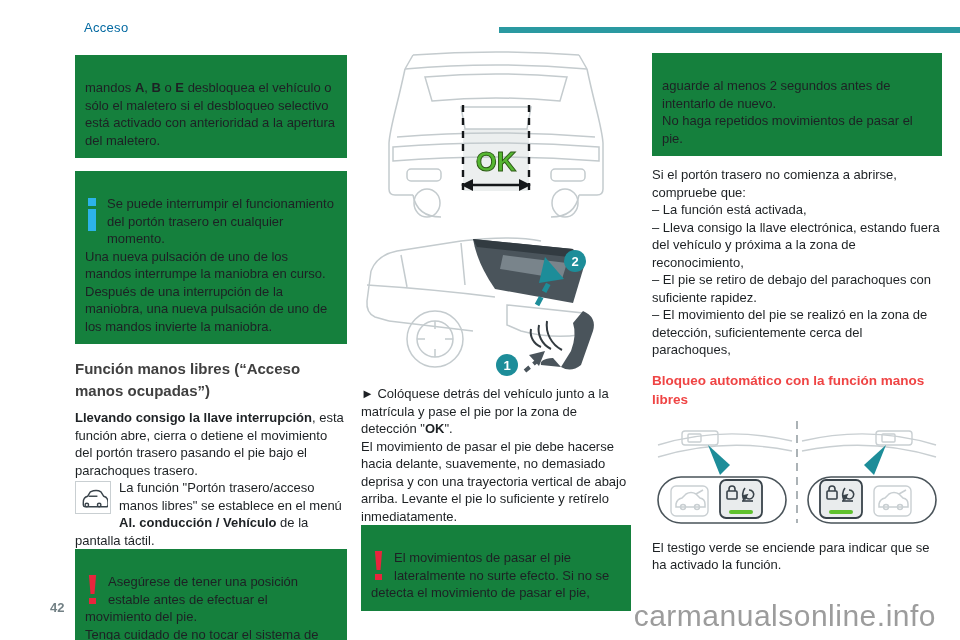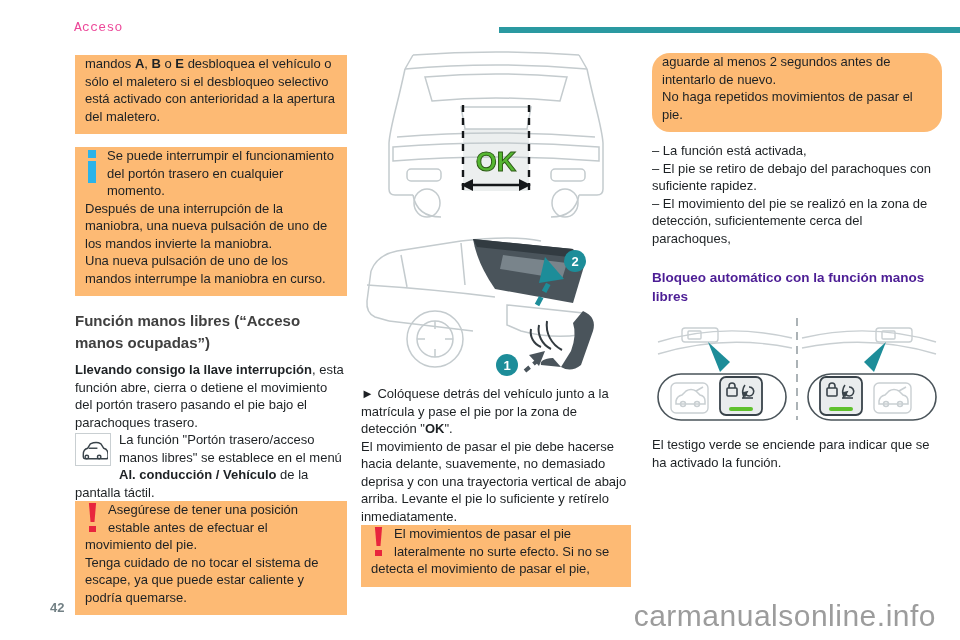--- a/index.html
+++ b/index.html
@@ -2,38 +2,38 @@
 <html><head>
 <meta charset="utf-8">
 <style>
   * { margin:0; padding:0; box-sizing:border-box; }
   html,body { background:#ffffff; }
   body {
     width:960px; height:640px; position:relative; overflow:hidden;
     font-family:"Liberation Sans","DejaVu Sans",sans-serif;
     color:#1d2124;
   }
-  .page-header { position:absolute; left:74px; top:20px; font-size:13px; color:#ec4899; letter-spacing:.3px;font-family:Liberation Mono, monospace; }
+  .page-header { position:absolute; left:84px; top:20px; font-size:13px; color:#0369a1; letter-spacing:.3px; }
   .rule { position:absolute; left:499px; top:27px; width:461px; height:6px; background:#2a99a1; }
 
   .col { position:absolute; font-size:13px; line-height:17.5px; }
   .col p { margin:0; }
   .col-left  { left:75px;  top:55px; width:272px; }
   .col-mid   { left:361px; top:45px; width:270px; }
   .col-right { left:652px; top:53px; width:290px; }
 
-  .greybox { background:#fdba74; padding:0 10px 9px; overflow:hidden; }
+  .greybox { background:#15803d; padding:24px 10px 9px; overflow:hidden; }
   .b { font-weight:bold; }
   .mb13 { margin-bottom:13px; }
-  .mb10 { margin-bottom:10px;border-radius:18px; }
+  .mb10 { margin-bottom:10px; }
   .mb8  { margin-bottom:8px; }
   .mb4  { margin-bottom:4px; }
 
   h2.section { font-size:15px; line-height:22px; font-weight:bold; color:#404040; margin:14px 0 7px; }
-  h3.sub { font-size:13.5px; line-height:19px; font-weight:bold; color:#4c1d95; margin:21px 0 10px; }
+  h3.sub { font-size:13.5px; line-height:19px; font-weight:bold; color:#ef4444; margin:12px 0 10px; }
 
   .iicon { float:left; width:8px; margin:3px 11px 2px 3px; }
   .iicon .dot  { display:block; width:8px; height:8px; background:#2cb3e8; margin-bottom:3px; }
   .iicon .stem { display:block; width:8px; height:22px; background:#2cb3e8; }
 
   .wicon { float:left; width:9px; margin:2px 11px 2px 3px; }
   .wicon .stem { display:block; width:9px; height:19px; background:#e8253d;
                  clip-path:polygon(10% 0,90% 0,72% 100%,28% 100%); }
   .wicon .dot  { display:block; width:7px; height:6px; background:#e8253d; margin:4px 0 0 1px; }
 
@@ -55,22 +55,22 @@
   <div class="greybox mb13">
     <p><span>mandos </span><span class="b">A</span><span>, </span><span class="b">B</span><span> o </span><span class="b">E</span><span> desbloquea el vehículo o sólo el maletero si el desbloqueo selectivo está activado con anterioridad a la apertura del maletero.</span></p>
   </div>
 
   <div class="greybox">
     <span class="iicon">
         <span class="dot"></span>
         <span class="stem"></span>
       </span>
     <p>Se puede interrumpir el funcionamiento del portón trasero en cualquier momento.</p>
+    <p>Una nueva pulsación de uno de los mandos interrumpe la maniobra en curso.</p>
     <p>Después de una interrupción de la maniobra, una nueva pulsación de uno de los mandos invierte la maniobra.</p>
-    <p>Una nueva pulsación de uno de los mandos interrumpe la maniobra en curso.</p>
   </div>
 
   <h2 class="section">Función manos libres (“Acceso manos ocupadas”)</h2>
 
   <p class="mb4"><span class="b">Llevando consigo la llave interrupción</span><span>, esta función abre, cierra o detiene el movimiento del portón trasero pasando el pie bajo el parachoques trasero.</span></p>
 
   <p class="mb10">
     <span class="caricon">
       <svg width="30" height="28" viewBox="0 0 34 30" aria-hidden="true">
         <g stroke="#39434a" fill="none" stroke-width="1.6" stroke-linejoin="round">
@@ -178,21 +178,23 @@
   </div>
 </div>
 
 <div class="col col-right">
 
   <div class="greybox mb10">
     <p>aguarde al menos 2 segundos antes de intentarlo de nuevo.</p>
     <p>No haga repetidos movimientos de pasar el pie.</p>
   </div>
 
+  <p>Si el portón trasero no comienza a abrirse, compruebe que:</p>
   <p>–  La función está activada,</p>
+  <p>–  Lleva consigo la llave electrónica, estando fuera del vehículo y próxima a la zona de reconocimiento,</p>
   <p>–  El pie se retiro de debajo del parachoques con suficiente rapidez.</p>
   <p>–  El movimiento del pie se realizó en la zona de detección, suficientemente cerca del parachoques,</p>
 
   <h3 class="sub">Bloqueo automático con la función manos libres</h3>
 
   <svg class="diagram mb8" width="290" height="112" viewBox="0 0 290 112">
     <defs>
       <g id="carglyph" stroke="#c9cfd2" fill="none" stroke-width="1.5">
         <path d="M3 14 q1 -5 6 -6 l4 -4 q5 -3 10 0 l4 4 q5 1 5 6 l0 3 l-29 0 z"></path>
         <circle cx="10" cy="17" r="2.5"></circle>

